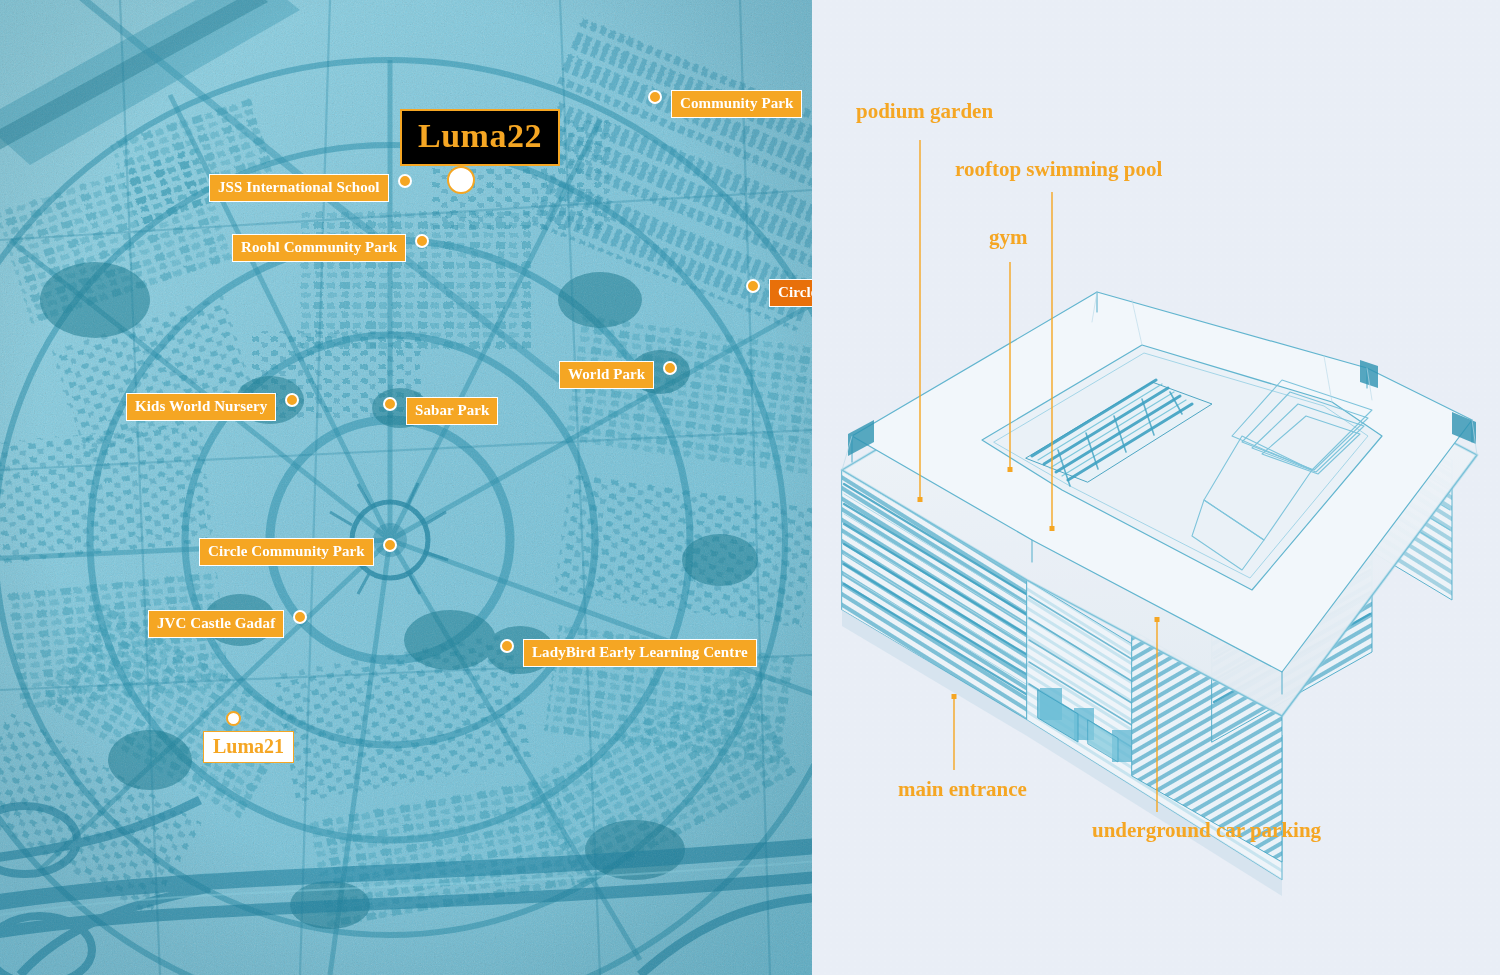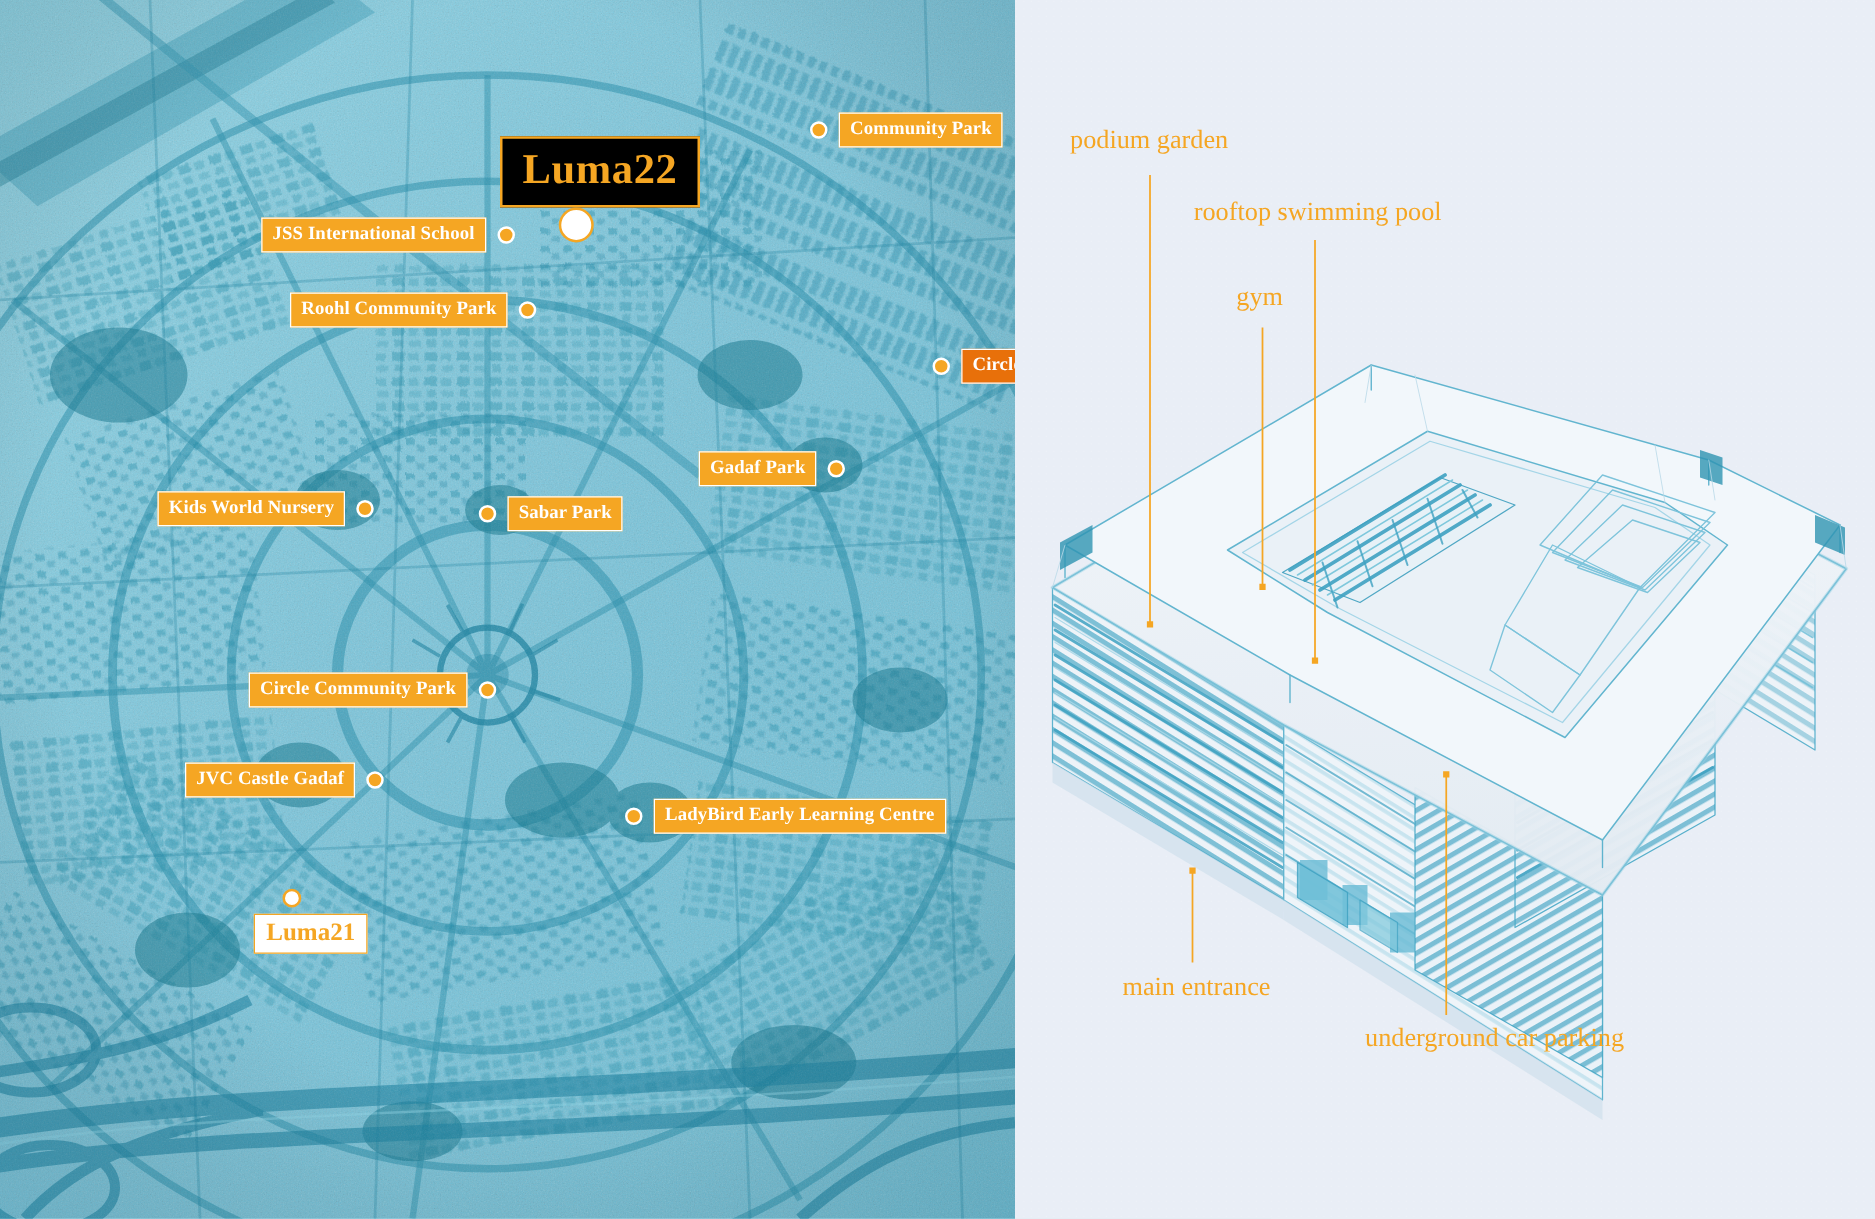--- a/index.html
+++ b/index.html
@@ -12,21 +12,21 @@
   .page{position:relative;width:1500px;height:975px;display:flex;}
 
   
   .map-panel{
     position:relative;width:812px;height:975px;overflow:hidden;
     background:#7FC8DC;
   }
   .map-img{position:absolute;inset:0;width:100%;height:100%;}
 
   
-  .marker{position:absolute;display:flex;align-items:center;white-space:nowrap;}
+  .marker{position:absolute;display:flex;align-items:flex-start;white-space:nowrap;}
   .marker .dot{
     width:14px;height:14px;border-radius:50%;
     background:#F5A623;border:2.5px solid #ffffff;
     box-sizing:border-box;flex:none;
   }
   .marker .chip{
     background:#F5A623;color:#ffffff;
     font-family:"Liberation Serif", serif;font-weight:700;
     font-size:15px;line-height:1;
     padding:5px 8px 6px 8px;
@@ -56,21 +56,21 @@
   .sub-dot{
     position:absolute;width:15px;height:15px;border-radius:50%;
     background:#ffffff;border:2.5px solid #F5A623;box-sizing:border-box;
   }
 
   
   .axo-panel{position:relative;width:688px;height:975px;background:#E9EEF6;overflow:hidden;}
   .axo-svg{position:absolute;left:0;top:0;width:688px;height:975px;}
   .callout{
     position:absolute;color:#F5A623;
-    font-family:"Liberation Serif", serif;font-weight:400;
+    font-family:"Liberation Serif", serif;font-weight:700;
     font-size:21px;line-height:1;white-space:nowrap;
   }
 </style>
 </head>
 <body>
 
 <div class="page">
 
   <div class="map-panel">
 
@@ -270,21 +270,21 @@
       <span class="chip">Roohl Community Park</span>
       <span class="dot"></span>
     </div>
 
     <div class="marker right-label" style="left:746px;top:279px;">
       <span class="dot"></span>
       <span class="chip deep">Circle</span>
     </div>
 
     <div class="marker left-label" style="left:559px;top:361px;">
-      <span class="chip">Gadaf Park</span>
+      <span class="chip">World Park</span>
       <span class="dot"></span>
     </div>
 
     <div class="marker left-label" style="left:110px;top:393px;margin-left:16px;">
       <span class="chip">Kids World Nursery</span>
       <span class="dot"></span>
     </div>
 
     <div class="marker right-label" style="left:383px;top:397px;">
       <span class="dot"></span>

